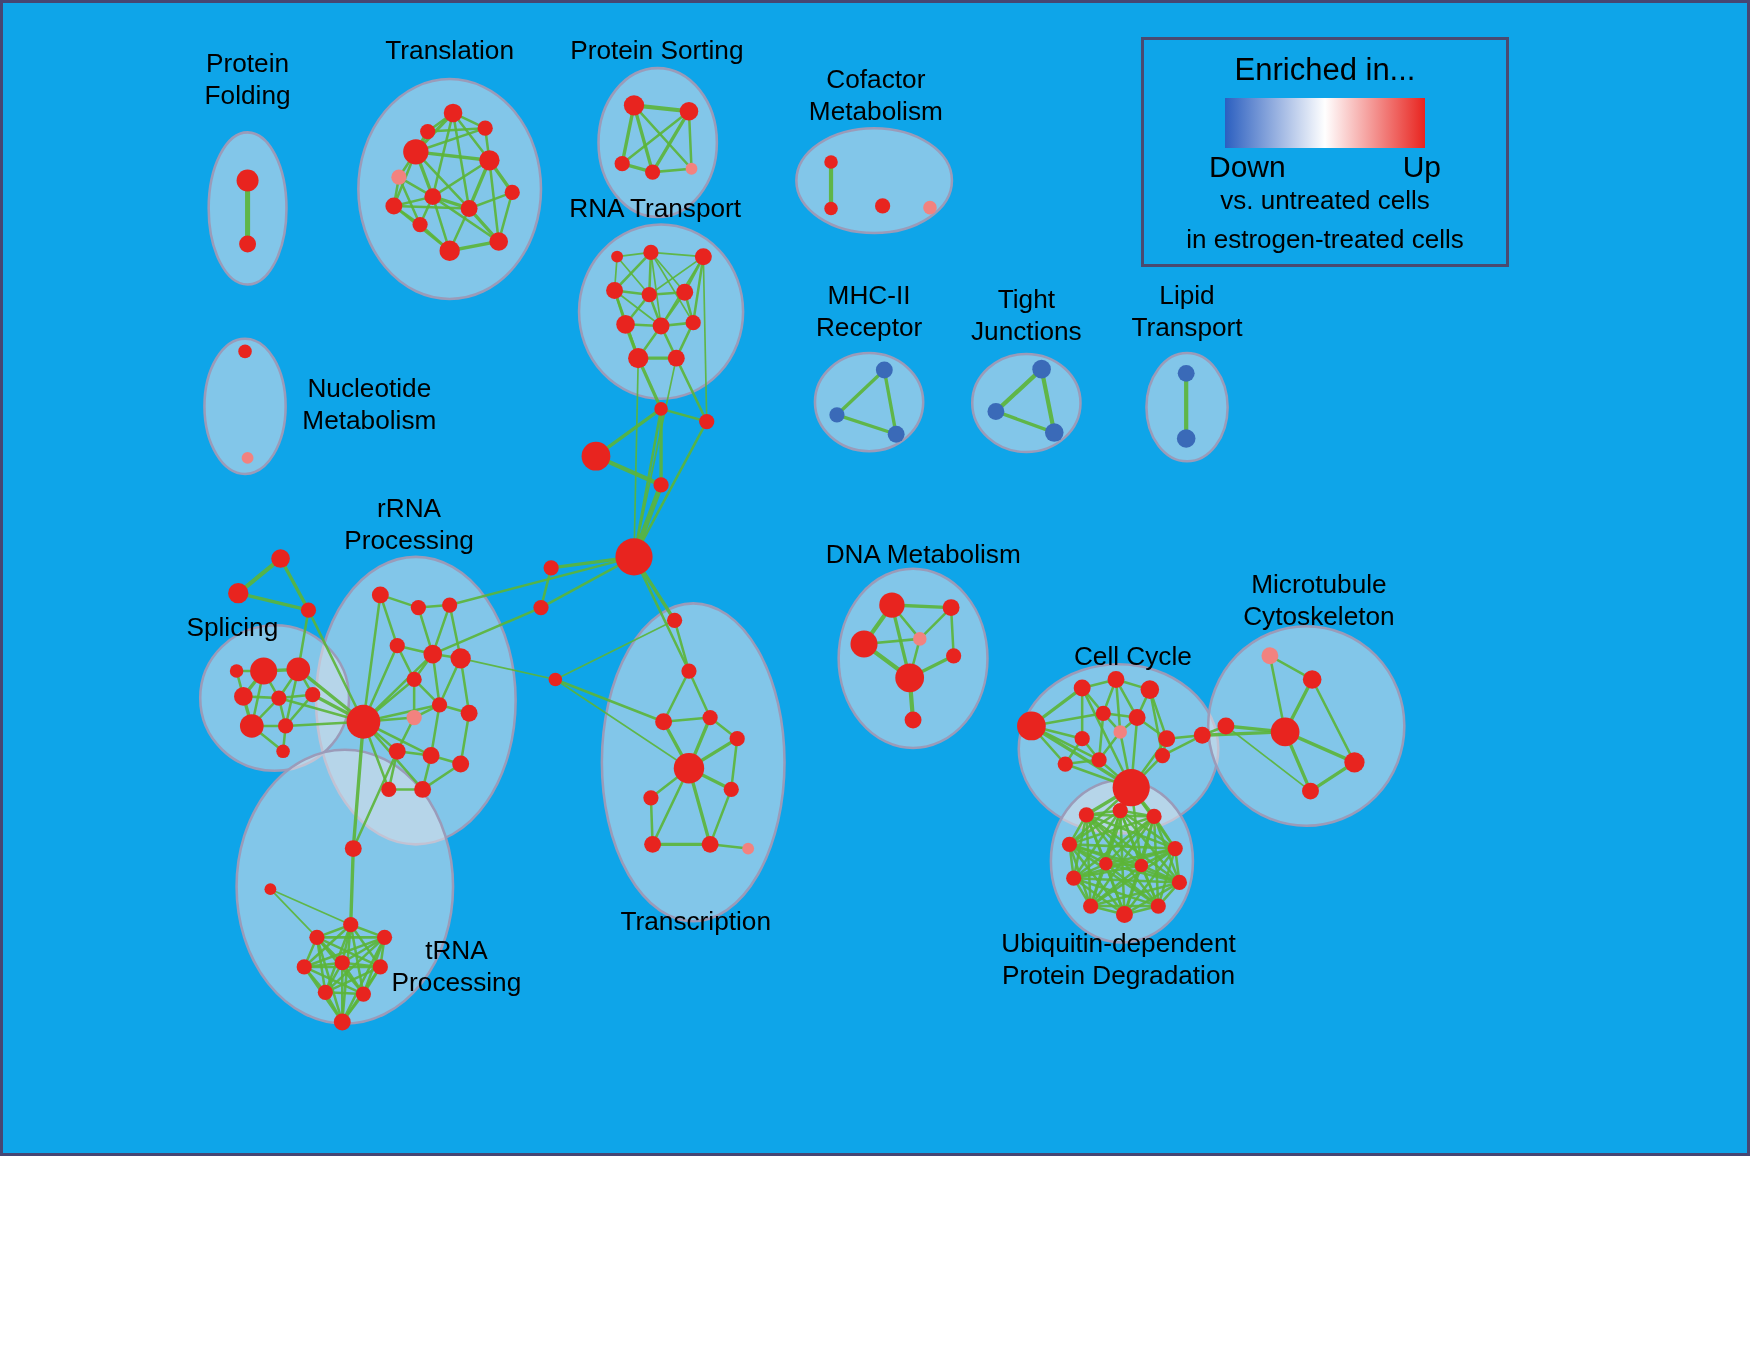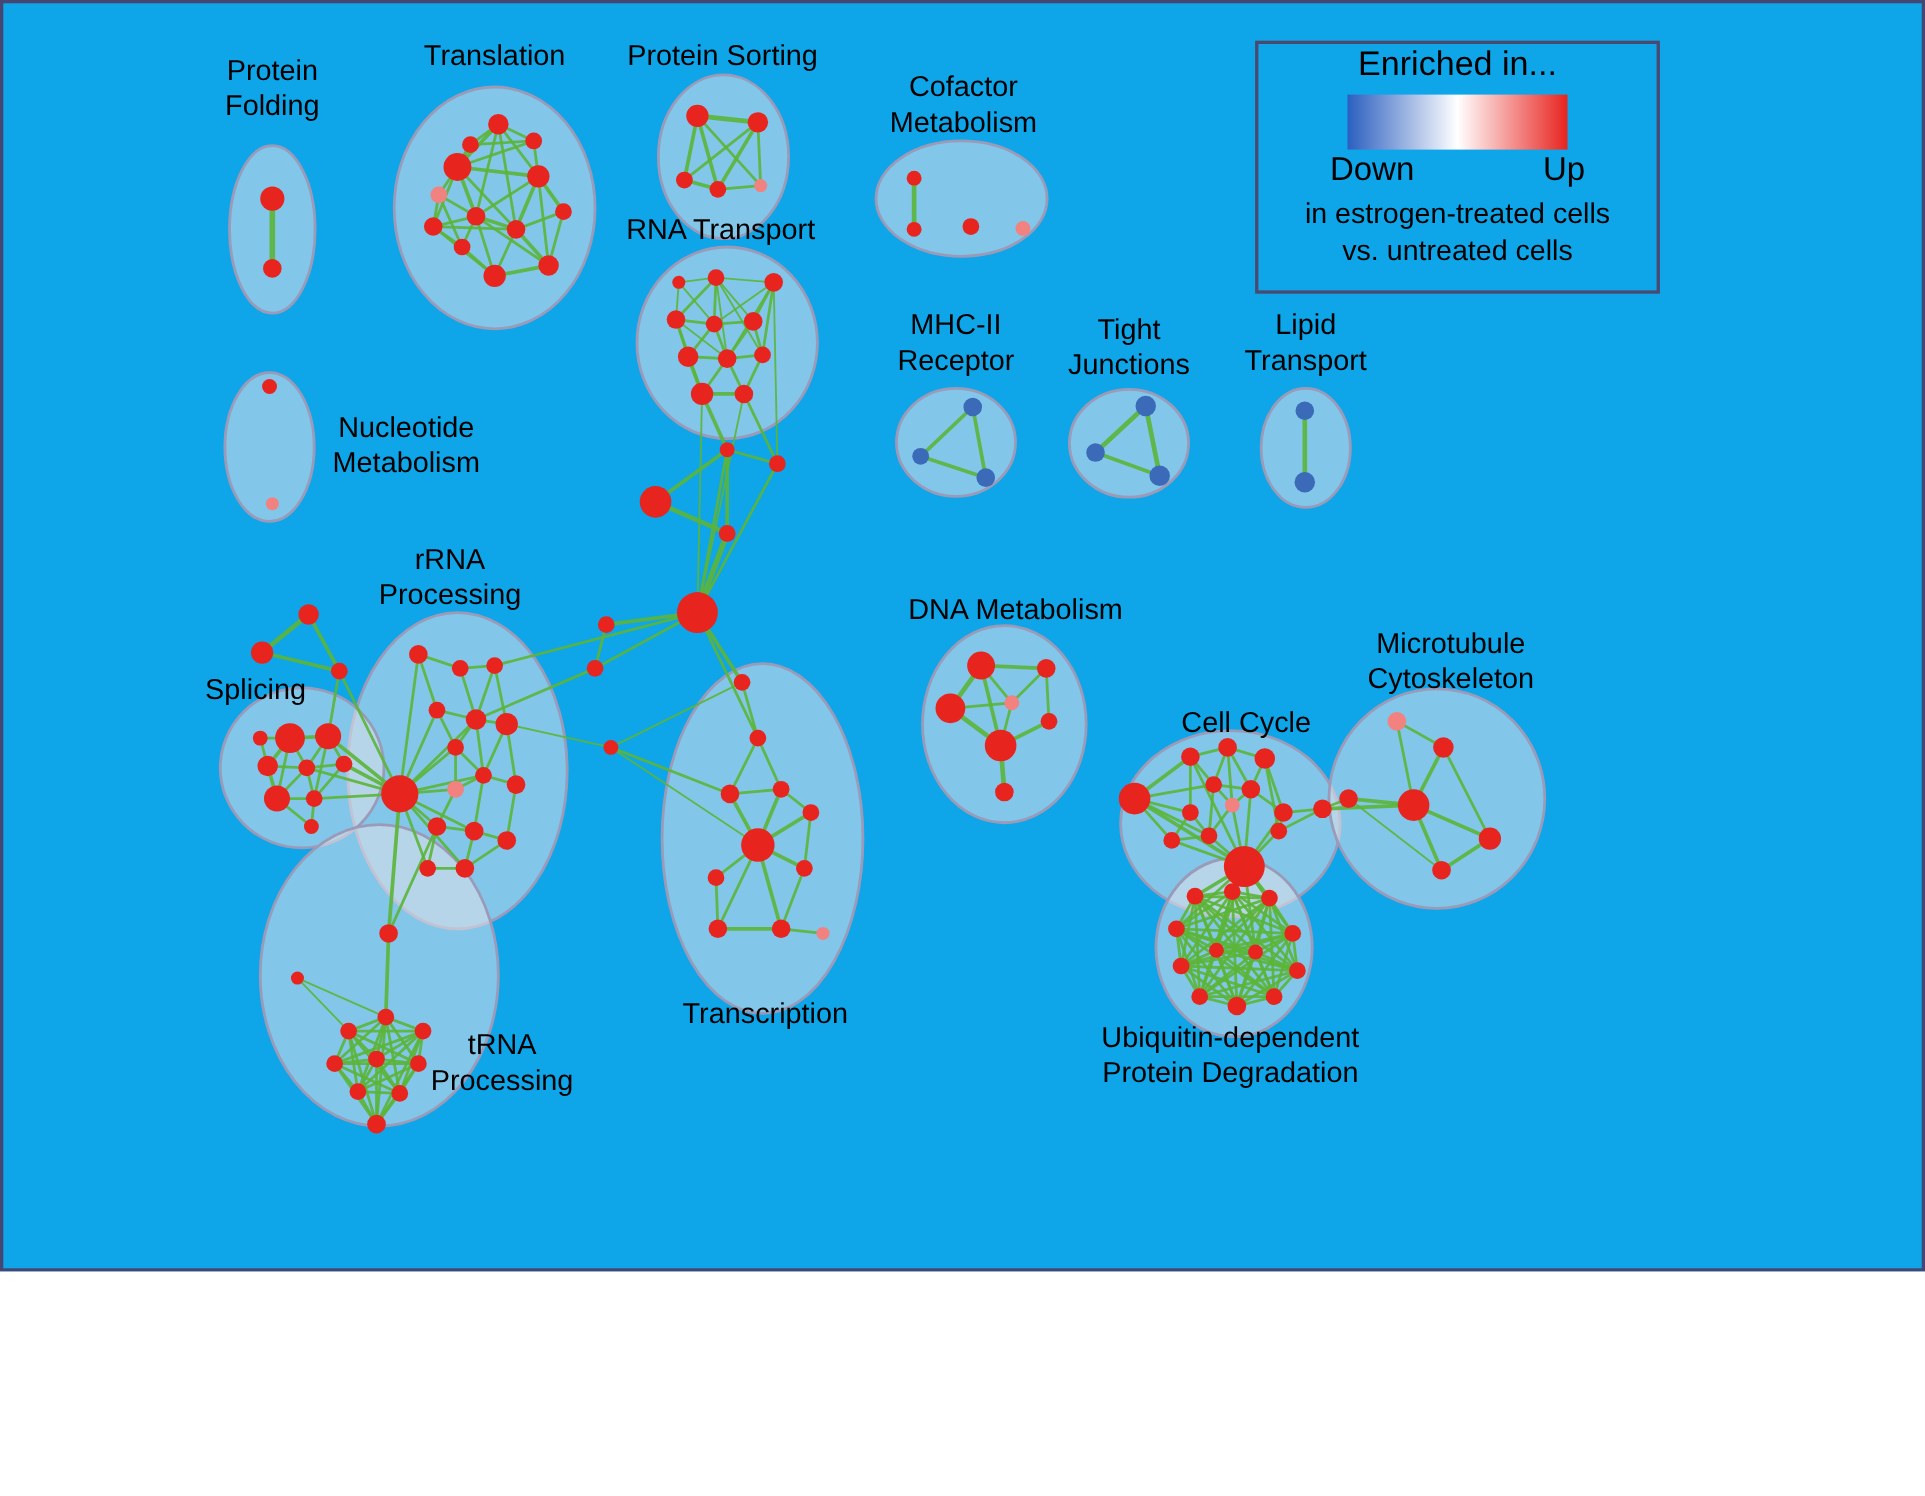--- a/index.html
+++ b/index.html
@@ -19,21 +19,21 @@
   }
   .legend{
     position:absolute;
     left:1138px;top:34px;
     width:368px;height:230px;
     box-sizing:border-box;
     border:3px solid #4a4a70;
     text-align:center;
     color:#000;
   }
-  .legend-title{font-size:31px;margin-top:0;}
+  .legend-title{font-size:31px;margin-top:12px;}
   .legend-gradient{
     width:200px;height:50px;
     margin:10px auto 0 auto;
   }
   .legend-row{
     width:232px;margin:2px auto 0 auto;
     display:flex;justify-content:space-between;
     font-size:30px;
     gap:11px;
   }
@@ -590,16 +590,16 @@
       <text x="1163" y="1160" text-anchor="middle" font-size="31" fill="#000">Protein Degradation</text>
     </svg>
 
   <div class="legend">
     <div class="legend-title">Enriched in...</div>
     <div class="legend-gradient" id="legend-gradient" style="background: linear-gradient(90deg, rgb(43, 95, 192) 0%, rgb(255, 255, 255) 50%, rgb(232, 36, 31) 100%);"></div>
     <div class="legend-row">
       <span>Down</span>
       <span>Up</span>
     </div>
+    <div class="legend-line">vs. untreated cells</div>
     <div class="legend-line first">in estrogen-treated cells</div>
-    <div class="legend-line">vs. untreated cells</div>
   </div>
 </div>
 
 </body></html>

